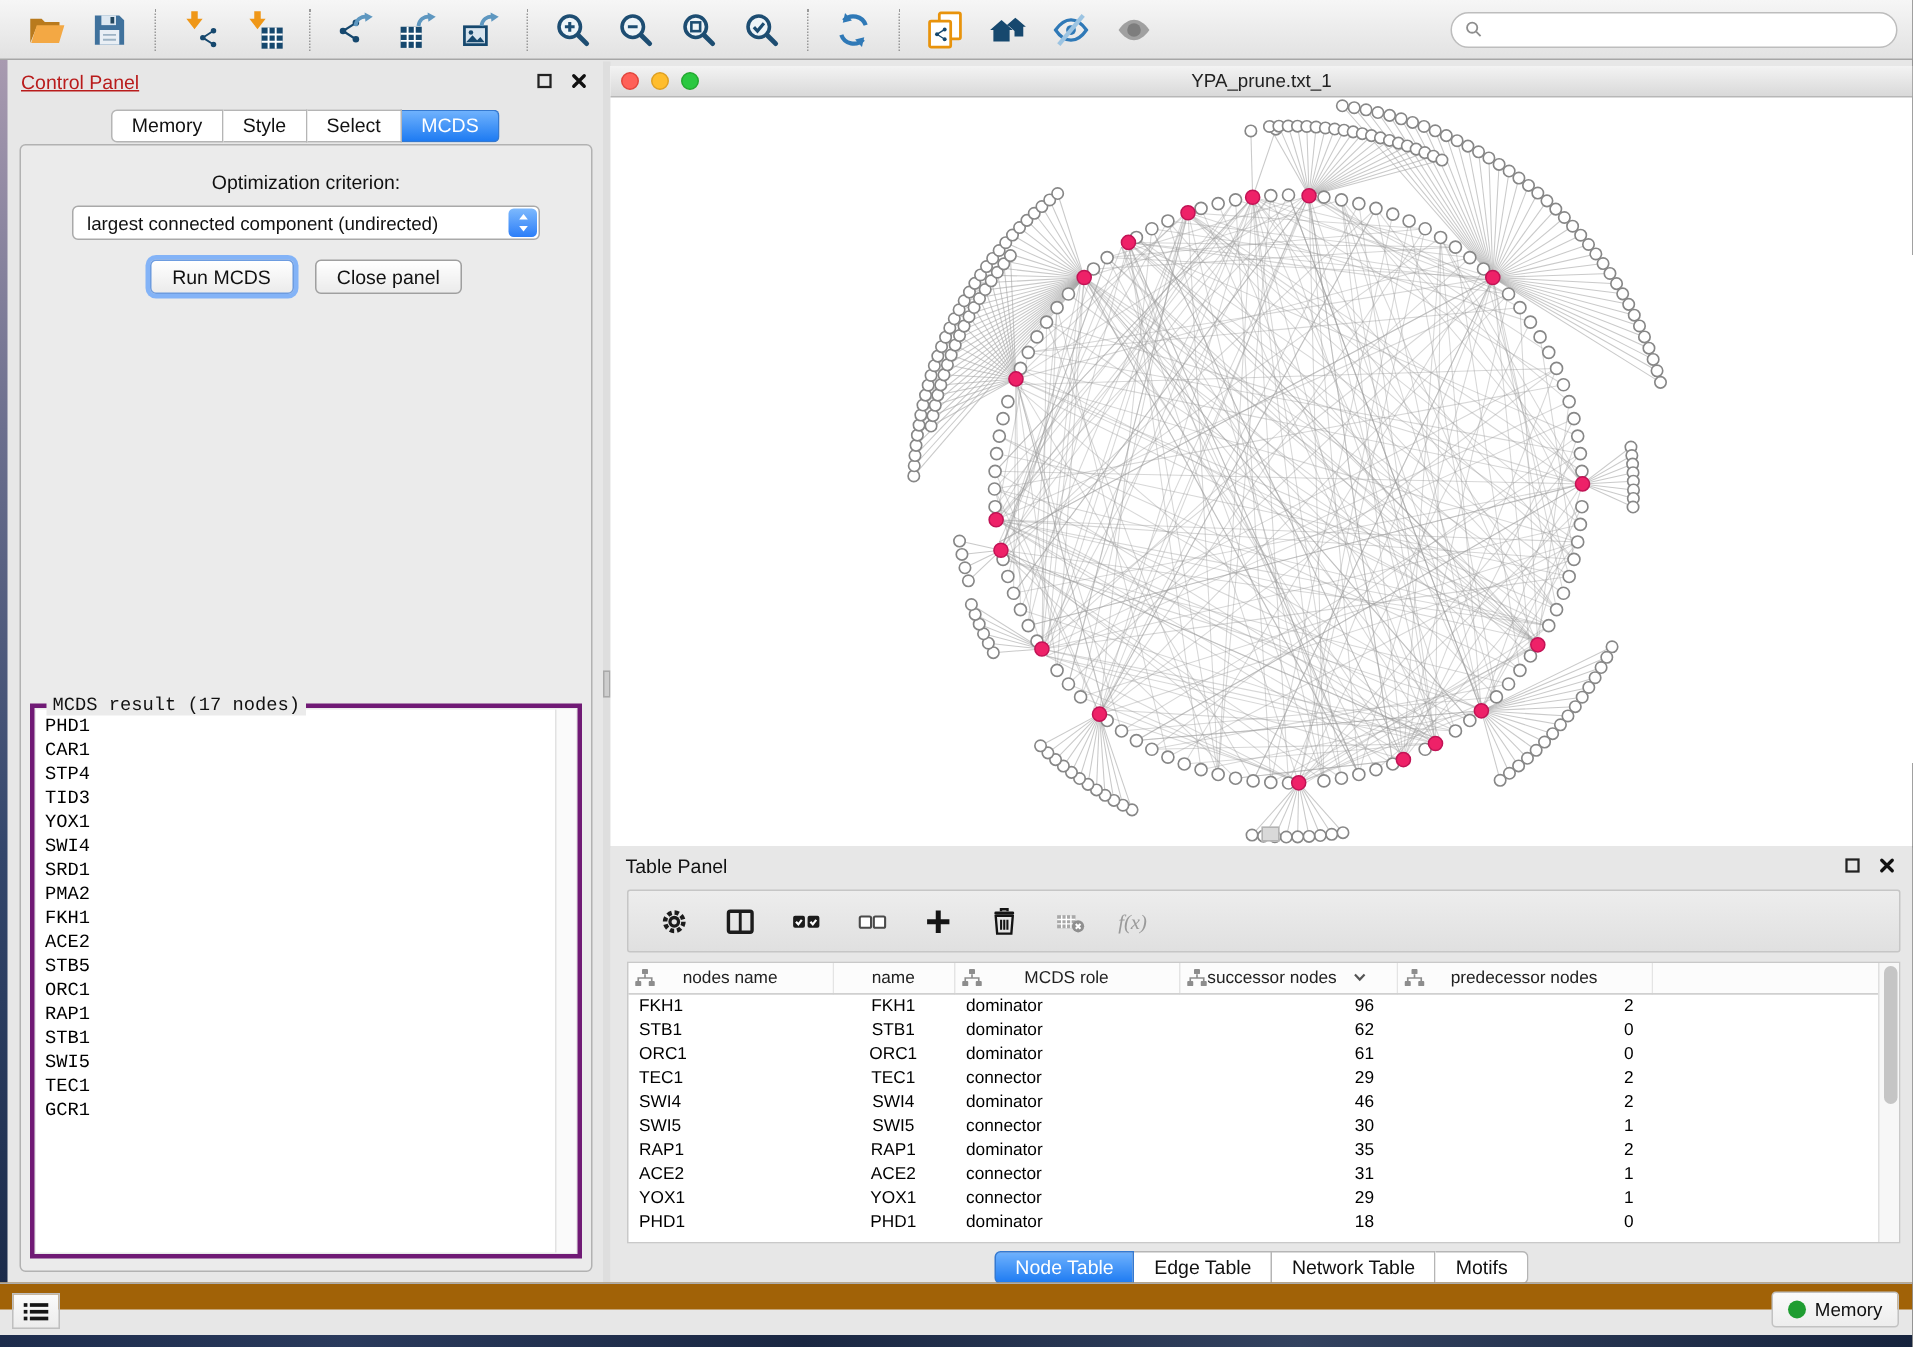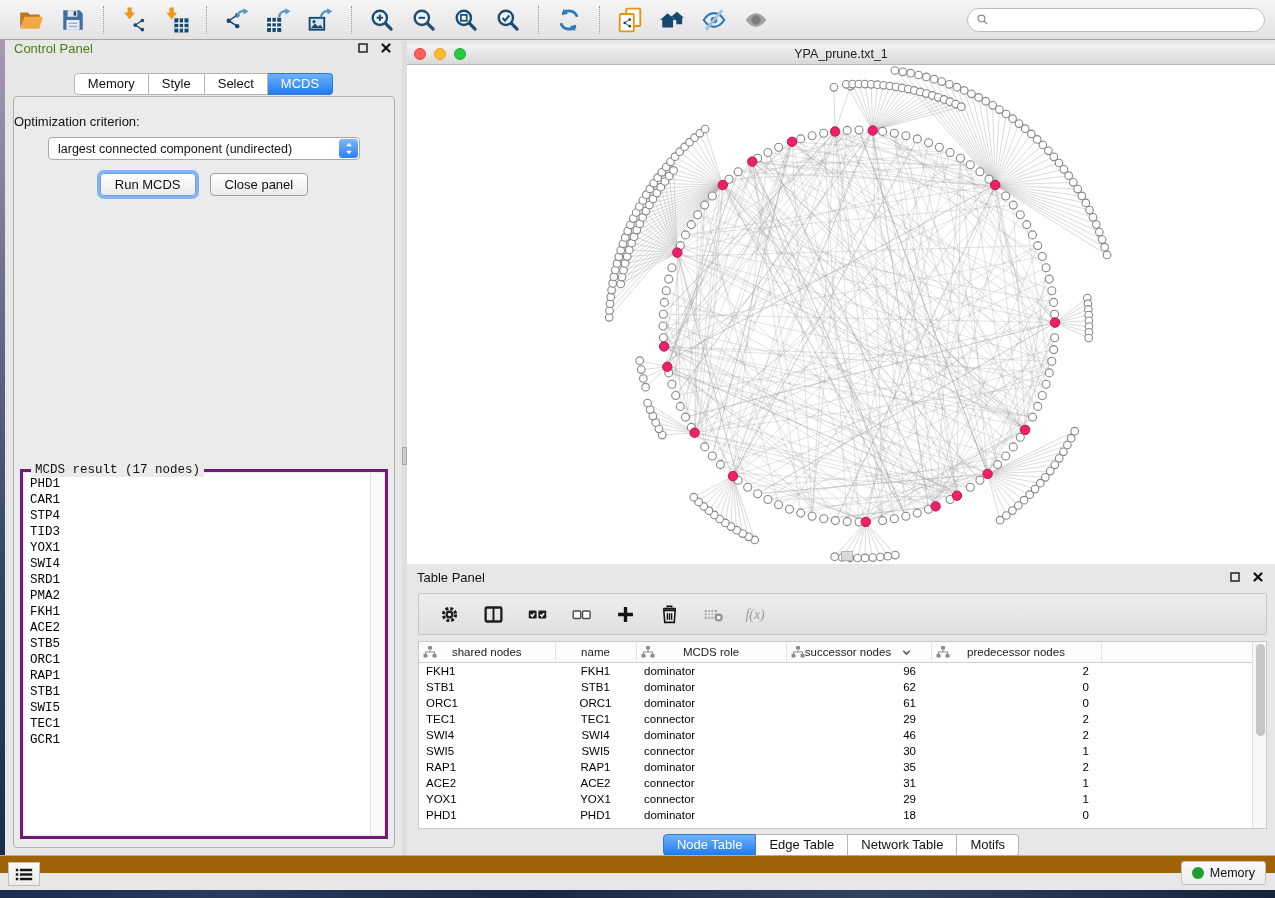--- a/index.html
+++ b/index.html
@@ -15,35 +15,35 @@
   .tb-sep{width:0;height:28px;border-left:1px dotted #999;margin:0 9px;}
   .search-wrap{margin-left:auto;width:280px;height:22px;background:#fff;border:1px solid #bdbdbd;
     border-radius:12px;display:flex;align-items:center;padding:0 8px;}
   .search-wrap svg{width:13px;height:13px;margin-right:5px;flex:none;}
   .search-input{border:none;outline:none;flex:1;font-size:12px;background:transparent;font-family:inherit;}
   
   .left-strip{position:absolute;left:0;top:40px;width:5px;height:815px;
     background:linear-gradient(#a89ab0,#6c6f8e 30%,#33466b 65%,#1b2b4a);}
   
   .control-panel{position:absolute;left:5px;top:41px;width:397px;height:814px;}
-  .panel-titlebar{position:absolute;left:0;top:0;right:0;height:26px;display:flex;align-items:flex-start;
-    padding:0 9px;font-size:13px;color:#4d7c0f;}
+  .panel-titlebar{position:absolute;left:0;top:0;right:0;height:26px;display:flex;align-items:center;
+    padding:0 9px;font-size:13px;color:#b91c1c;text-decoration:underline;}
   .panel-ctrls{margin-left:auto;display:flex;gap:9px;align-items:center;}
   .pbtn{width:14px;height:14px;display:flex;align-items:center;justify-content:center;background:none;border:none;padding:0;}
   .pbtn svg{width:12px;height:12px;}
   .cp-tabs{position:absolute;left:0;right:0;top:32px;display:flex;justify-content:center;}
   .seg{display:flex;}
   .seg .tab{height:20px;line-height:20px;padding:0 13px;font-size:13px;background:#fff;
     border:1px solid #b5b5b5;border-left:none;color:#111;}
   .seg .tab:first-child{border-left:1px solid #b5b5b5;border-radius:4px 0 0 4px;}
   .seg .tab:last-child{border-radius:0 4px 4px 0;}
   .seg .tab.sel{background:linear-gradient(#6fb2fd,#1e7bf2);color:#fff;border-color:#3579d0;}
   .cp-card{position:absolute;left:8px;right:7px;top:55px;bottom:7px;background:#ebebeb;
     border:1px solid #b2b2b2;border-radius:4px;}
-  .opt-label{position:absolute;top:17px;left:0;right:0;text-align:left;font-size:13px;color:#111;}
+  .opt-label{position:absolute;top:17px;left:0;right:0;text-align:center;font-size:13px;color:#111;}
   .dropdown{position:absolute;top:40px;left:50%;transform:translateX(-50%);width:312px;height:23px;
     background:#fff;border:1px solid #a9a9a9;border-radius:4px;display:flex;align-items:center;box-sizing:border-box;}
   .dropdown .val{flex:1;font-size:12.5px;padding-left:9px;color:#111;white-space:nowrap;overflow:hidden;}
   .dropdown .stepper{width:19px;height:19px;margin-right:1px;border-radius:3.5px;flex:none;
     background:linear-gradient(#7db9fd,#2c7ef8);display:flex;align-items:center;justify-content:center;}
   .dropdown .stepper svg{width:12px;height:17px;}
   .btn-row{position:absolute;top:76px;left:0;right:0;display:flex;justify-content:center;gap:14px;}
   .aqua-btn{height:23px;padding:0 14px;background:linear-gradient(#ffffff,#ebebeb);border:1px solid #9f9f9f;
     border-radius:4px;font-size:13px;color:#111;font-family:inherit;}
   .aqua-btn.focus{box-shadow:0 0 0 3px rgba(105,165,250,.8);border-color:#6d9ce0;}
@@ -1163,21 +1163,21 @@
           </colgroup>
           <thead>
             <tr>
               <th><span class="hicon"><svg viewBox="0 0 14 14">
                     <g fill="#8d8d8d">
                       <rect x="5" y="1" width="4" height="3.4" rx="0.6"></rect>
                       <rect x="0.5" y="9" width="4" height="3.4" rx="0.6"></rect>
                       <rect x="9.5" y="9" width="4" height="3.4" rx="0.6"></rect>
                     </g>
                     <path stroke="#8d8d8d" fill="none" stroke-width="1.1" d="M7 4.5V7M2.5 9V7h9v2"></path>
-                  </svg></span><span>shared nodes</span></th>
+                  </svg></span><span>nodes name</span></th>
               <th><span>name</span></th>
               <th><span class="hicon"><svg viewBox="0 0 14 14">
                     <g fill="#8d8d8d">
                       <rect x="5" y="1" width="4" height="3.4" rx="0.6"></rect>
                       <rect x="0.5" y="9" width="4" height="3.4" rx="0.6"></rect>
                       <rect x="9.5" y="9" width="4" height="3.4" rx="0.6"></rect>
                     </g>
                     <path stroke="#8d8d8d" fill="none" stroke-width="1.1" d="M7 4.5V7M2.5 9V7h9v2"></path>
                   </svg></span><span>MCDS role</span></th>
               <th><span class="hicon"><svg viewBox="0 0 14 14">

